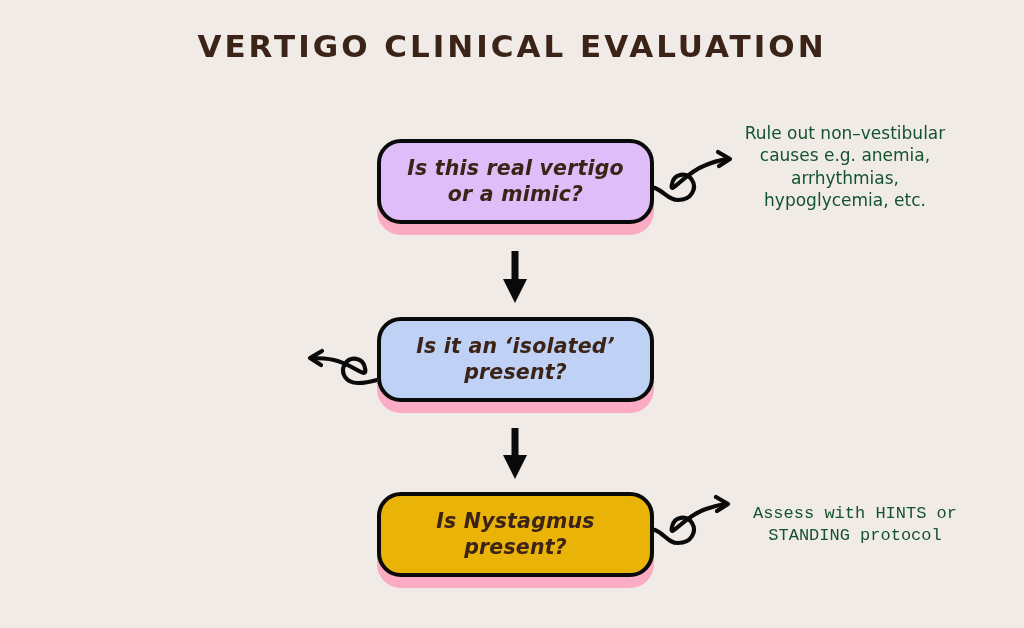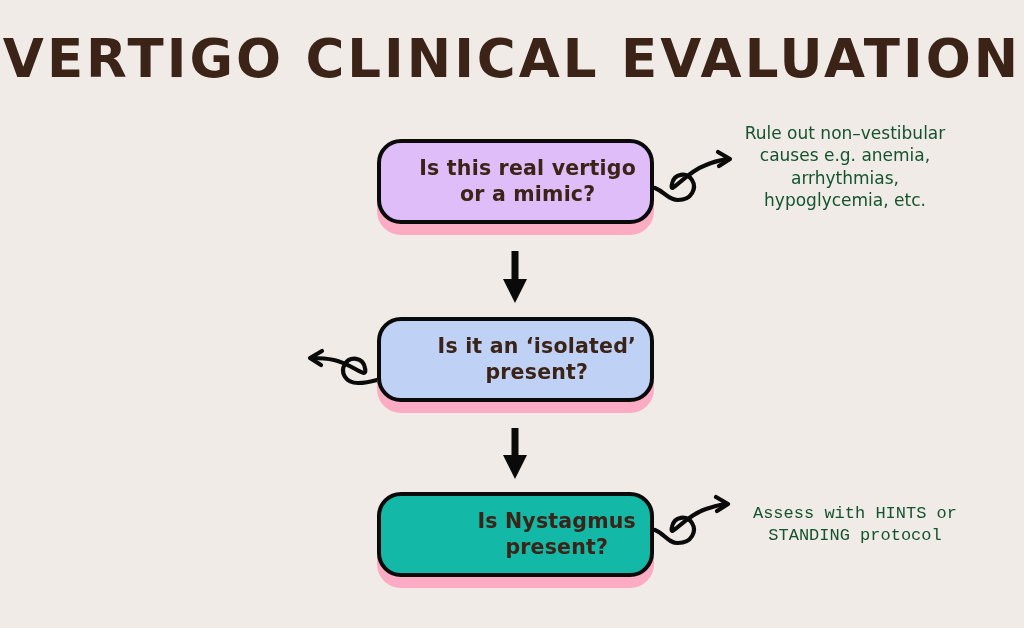--- a/index.html
+++ b/index.html
@@ -21,21 +21,21 @@
   }
 
   
   .page-title {
     position: absolute;
     left: 0;
     top: 28px;
     width: 1024px;
     text-align: center;
     font-family: "DejaVu Sans", sans-serif;
-    font-size: 53px;
+    font-size: 31px;
     font-weight: 700;
     letter-spacing: 3.0px;
     color: #3B2317;
     white-space: nowrap;
   }
 
   
   .node {
     position: absolute;
     box-sizing: border-box;
@@ -53,40 +53,41 @@
     position: absolute;
     left: 0;
     top: 0;
     width: 100%;
     height: 100%;
     box-sizing: border-box;
     border: 4px solid #0A0A0A;
     border-radius: 24px;
     display: flex;
     align-items: center;
-    justify-content: flex-end;
+    justify-content: center;
     text-align: center;
+    font-style: italic;
   }
   .node-label {
     font-family: "DejaVu Sans", sans-serif;
     font-size: 20.5px;
     font-weight: 700;
     line-height: 1.25;
     color: #3B2317;
     letter-spacing: 0.2px;
     padding: 0 14px;
     white-space: pre-line;
   }
 
   #node-1 { left: 377px; top: 139px; width: 277px; height: 85px; }
   #node-1 .node-body { background: #DEBDF8; }
   #node-2 { left: 377px; top: 317px; width: 277px; height: 85px; }
   #node-2 .node-body { background: #BFD2F5; }
   #node-3 { left: 377px; top: 492px; width: 277px; height: 85px; }
-  #node-3 .node-body { background: #14b8a6; }
+  #node-3 .node-body { background: #eab308; }
 
   
   .annotation {
     position: absolute;
     font-family: "DejaVu Sans", sans-serif;
     font-size: 17px;
     line-height: 1.32;
     color: #14532d;
     white-space: pre-line;
   }

